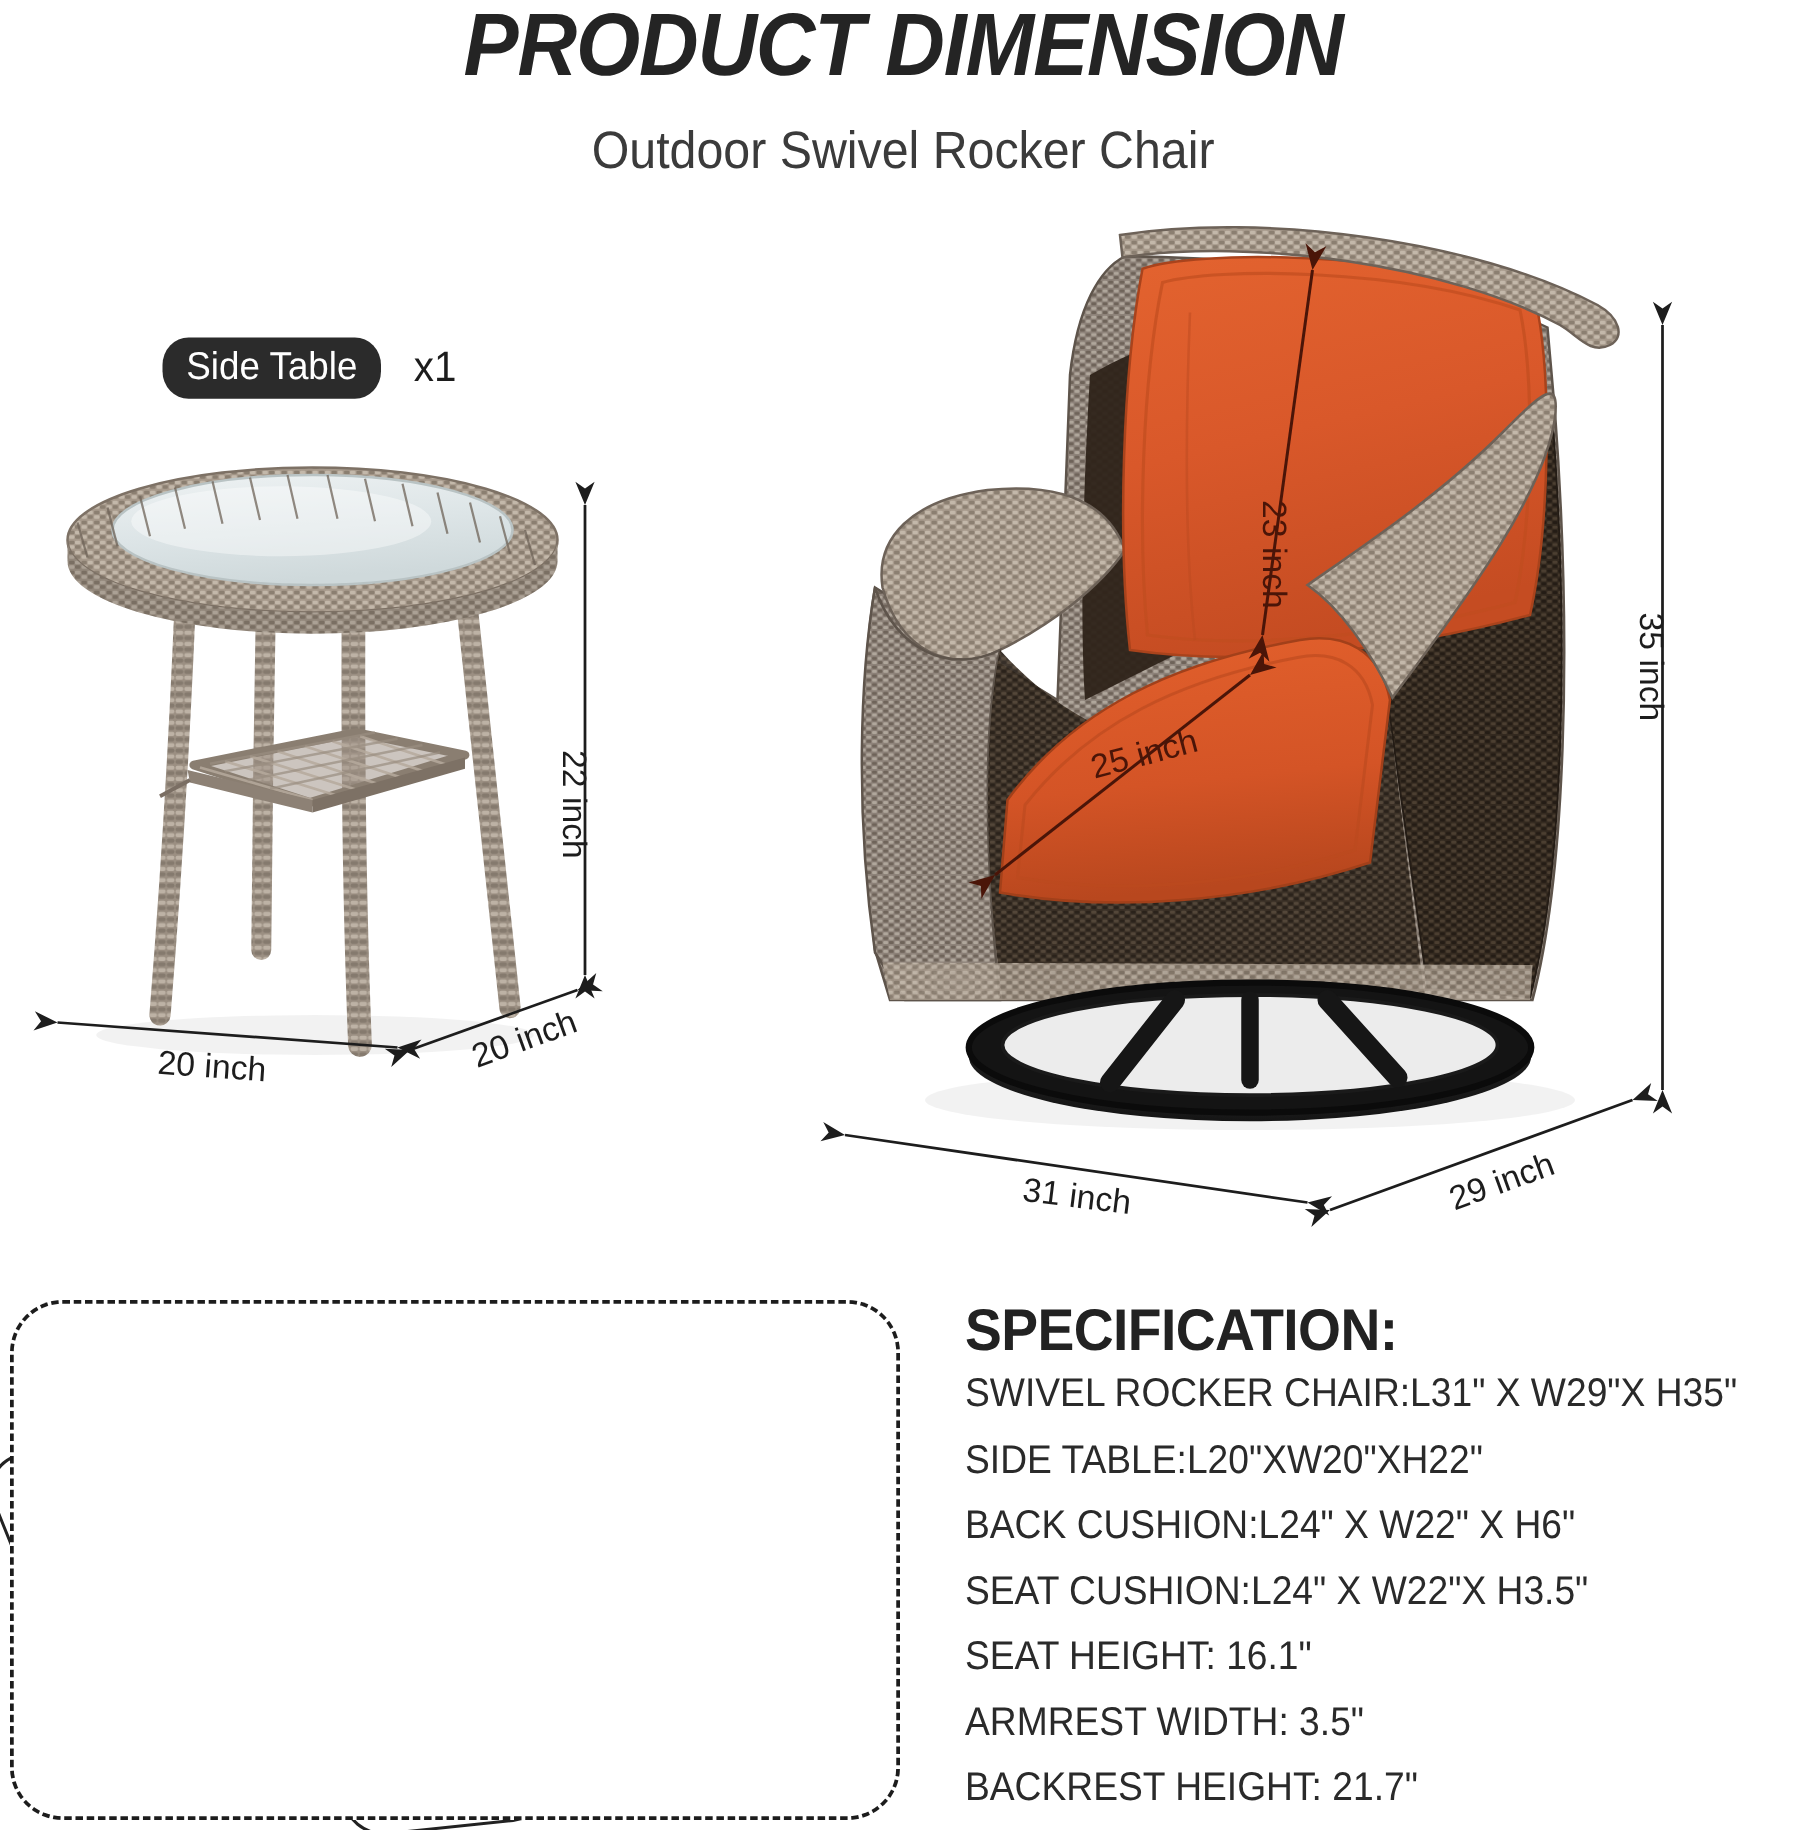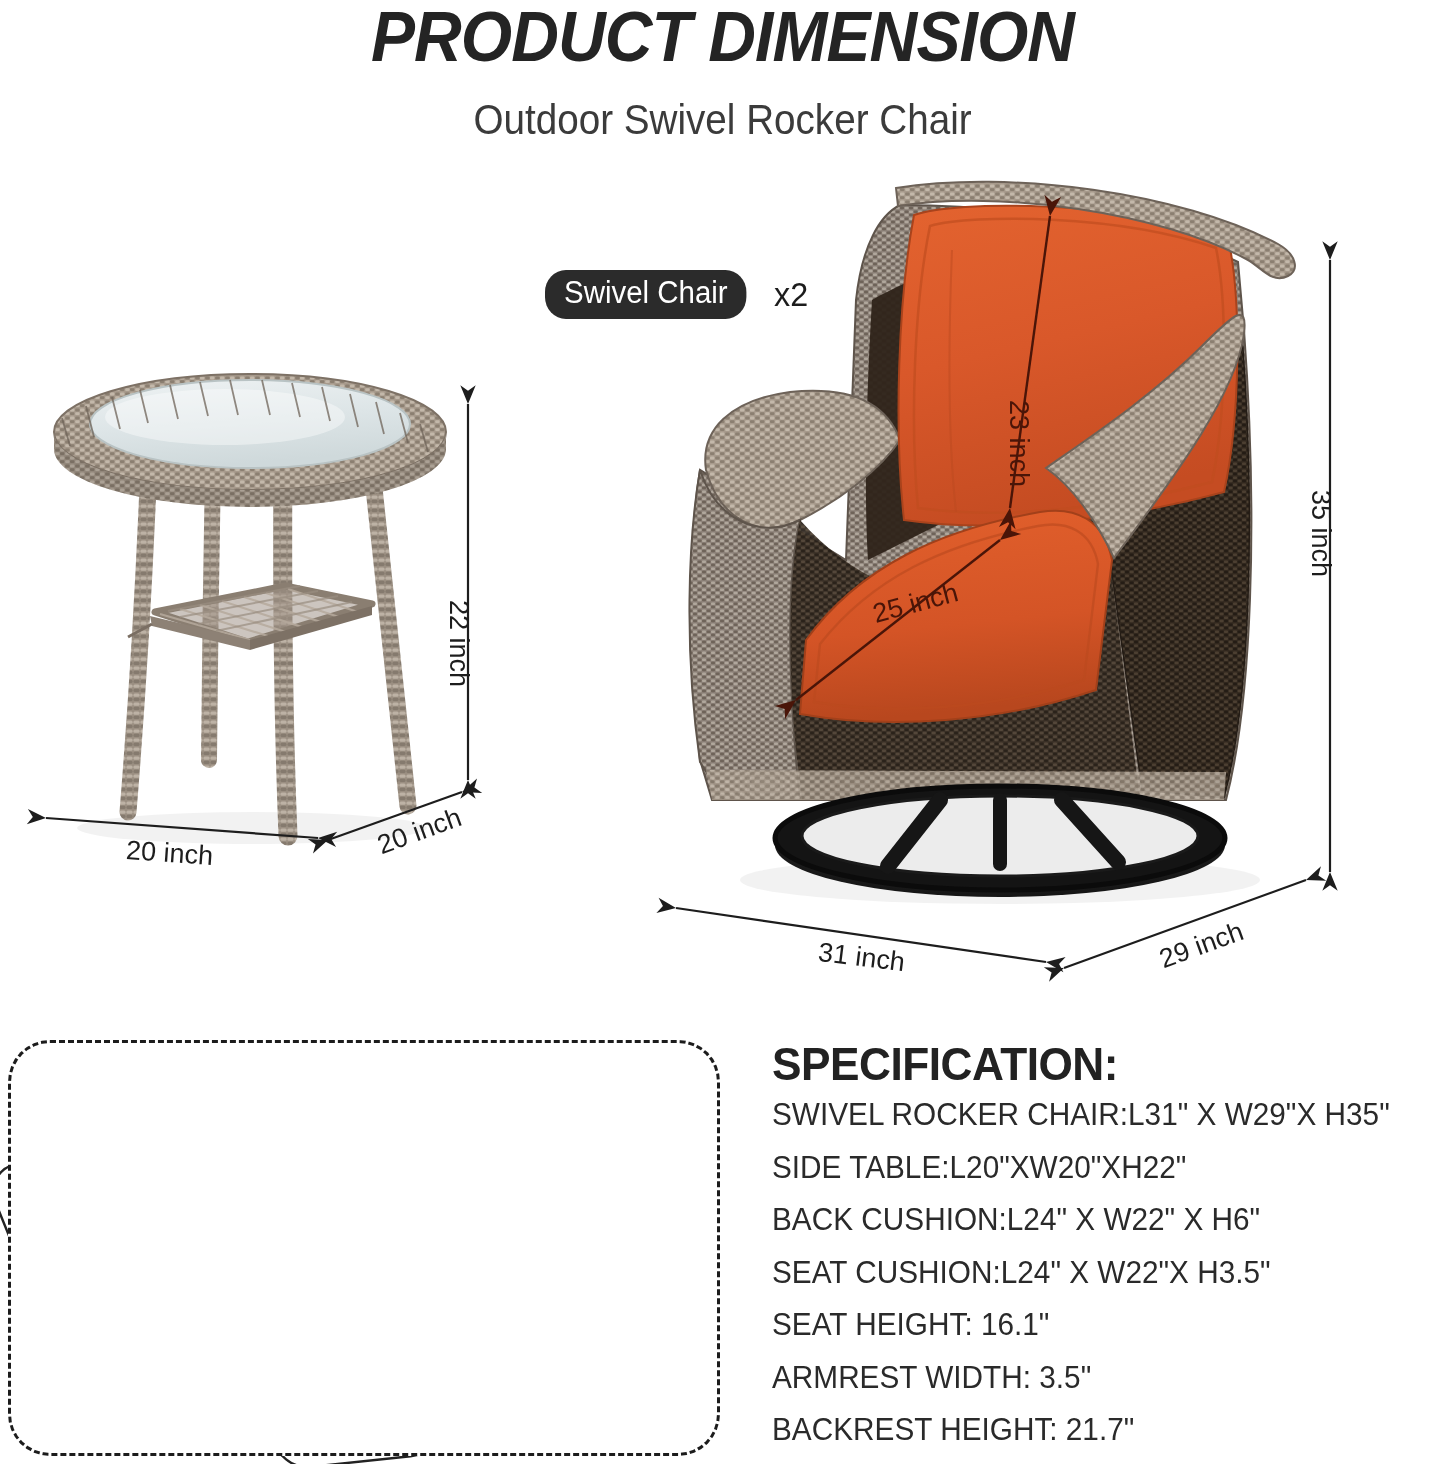--- a/index.html
+++ b/index.html
@@ -88,25 +88,25 @@
   }
 </style>
 </head>
 <body>
 
 <div class="page">
 
   <div class="main-title">PRODUCT DIMENSION</div>
   <div class="sub-title">Outdoor Swivel Rocker Chair</div>
 
-
-  <div class="badge-row" style="left:545px; top:270px;">
-    <div class="badge">Swivel Chair</div>
-    <div class="badge-count">x2</div>
+  <div class="badge-row" style="left:130px; top:270px;">
+    <div class="badge">Side Table</div>
+    <div class="badge-count">x1</div>
   </div>
+
 
   <svg class="overlay" viewBox="0 0 1445 1464">
     <defs>
 
       <pattern id="wickerLight" width="10" height="8" patternUnits="userSpaceOnUse">
         <rect width="10" height="8" fill="#a79a8c"></rect>
         <rect x="0" y="0.6" width="4.4" height="2.8" rx="1" fill="#c3b8aa"></rect>
         <rect x="5.2" y="4.2" width="4.4" height="2.8" rx="1" fill="#c3b8aa"></rect>
         <rect x="0" y="4.2" width="4.4" height="2.8" rx="1" fill="#8b7f71"></rect>
         <rect x="5.2" y="0.6" width="4.4" height="2.8" rx="1" fill="#8b7f71"></rect>

